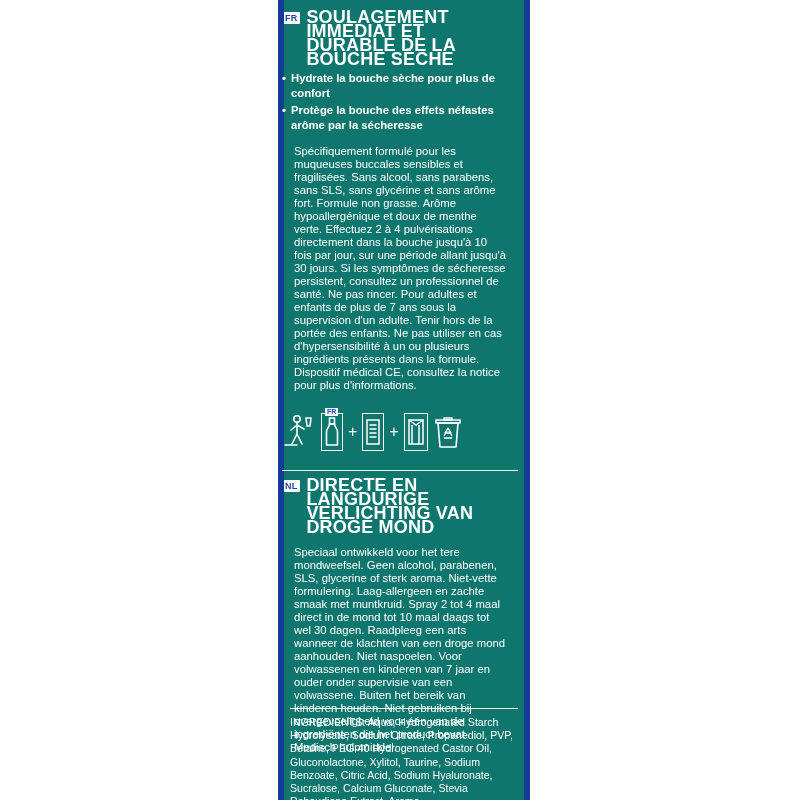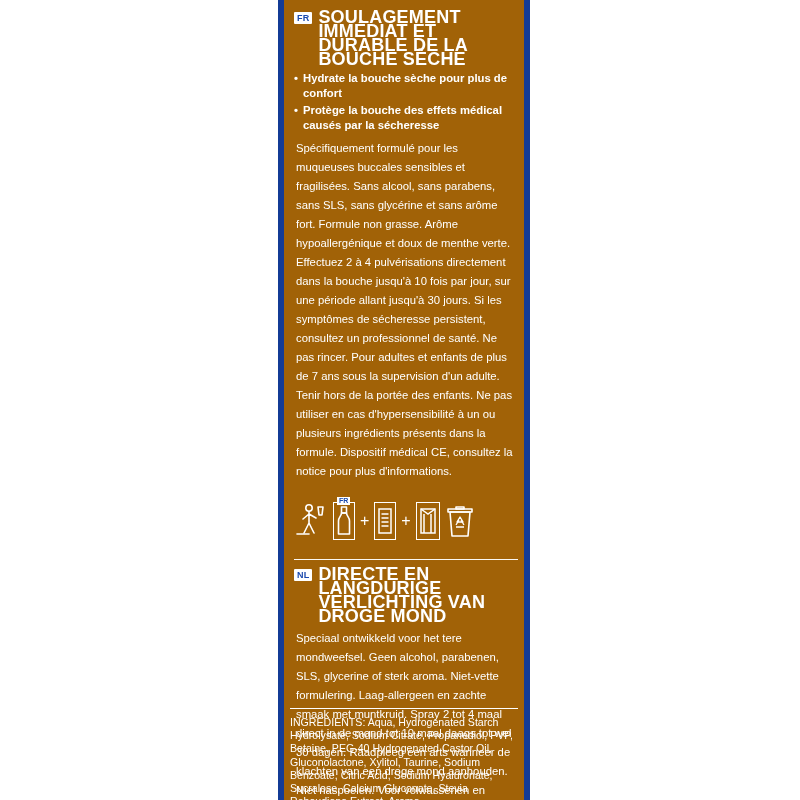--- a/index.html
+++ b/index.html
@@ -19,24 +19,24 @@
     height: 800px;
     background: #ffffff;
   }
   
   .panel {
     position: absolute;
     left: 278px;
     top: 0;
     width: 252px;
     height: 800px;
-    background: #a16207;
+    background: #0f766e;
     color: #ffffff;
     box-sizing: border-box;
-    padding: 10px 12px 0 16px;
+    padding: 10px 12px 0 4px;
     overflow: hidden;
   }
   
   .panel .edge-left,
   .panel .edge-right {
     position: absolute;
     top: 0;
     width: 6px;
     height: 800px;
     background: #133b95;
@@ -84,22 +84,22 @@
     margin-bottom: 2px;
   }
   .bullets li::before {
     content: "•";
     position: absolute;
     left: 0;
     top: 0;
   }
   .body-text {
     font-size: 11.3px;
-    line-height: 19px;
-    margin: 2px;
+    line-height: 13px;
+    margin: 12px;
     text-align: left;
   }
 
   
   .recycle-strip {
     margin: 16px 0 14px 0;
     height: 48px;
     position: relative;
   }
   .recycle-row {
@@ -161,21 +161,21 @@
   <div class="panel">
     <div class="edge-left"></div>
     <div class="edge-right"></div>
 
     <div class="lang-head">
       <span class="lang-tag">FR</span>
       <span class="head-title">SOULAGEMENT IMMÉDIAT ET DURABLE DE LA BOUCHE SÈCHE</span>
     </div>
     <ul class="bullets">
       <li>Hydrate la bouche sèche pour plus de confort</li>
-      <li>Protège la bouche des effets médical causés par la sécheresse</li>
+      <li>Protège la bouche des effets néfastes arôme par la sécheresse</li>
     </ul>
     <p class="body-text">Spécifiquement formulé pour les muqueuses buccales sensibles et fragilisées. Sans alcool, sans parabens, sans SLS, sans glycérine et sans arôme fort. Formule non grasse. Arôme hypoallergénique et doux de menthe verte. Effectuez 2 à 4 pulvérisations directement dans la bouche jusqu'à 10 fois par jour, sur une période allant jusqu'à 30 jours. Si les symptômes de sécheresse persistent, consultez un professionnel de santé. Ne pas rincer. Pour adultes et enfants de plus de 7 ans sous la supervision d'un adulte. Tenir hors de la portée des enfants. Ne pas utiliser en cas d'hypersensibilité à un ou plusieurs ingrédients présents dans la formule. Dispositif médical CE, consultez la notice pour plus d'informations.</p>
 
     <div class="recycle-strip">
       <span class="fr-mini">FR</span>
       <div class="recycle-row">
 
         <span class="rec-box rec-no-border" style="width:34px;height:40px;">
           <svg width="34" height="40" viewBox="0 0 34 40" aria-hidden="true">
             <g fill="none" stroke="#ffffff" stroke-width="1.6" stroke-linecap="round" stroke-linejoin="round">

